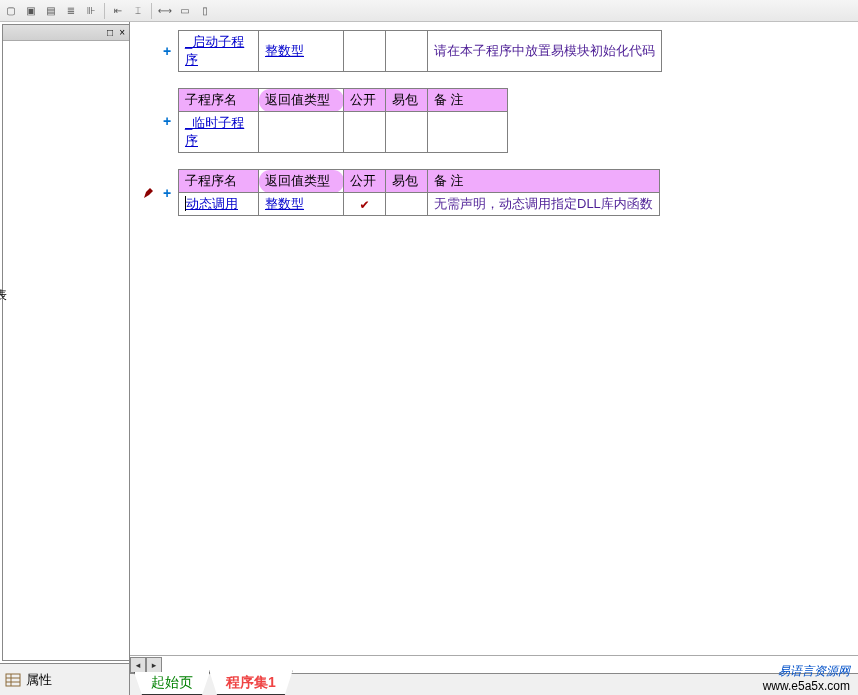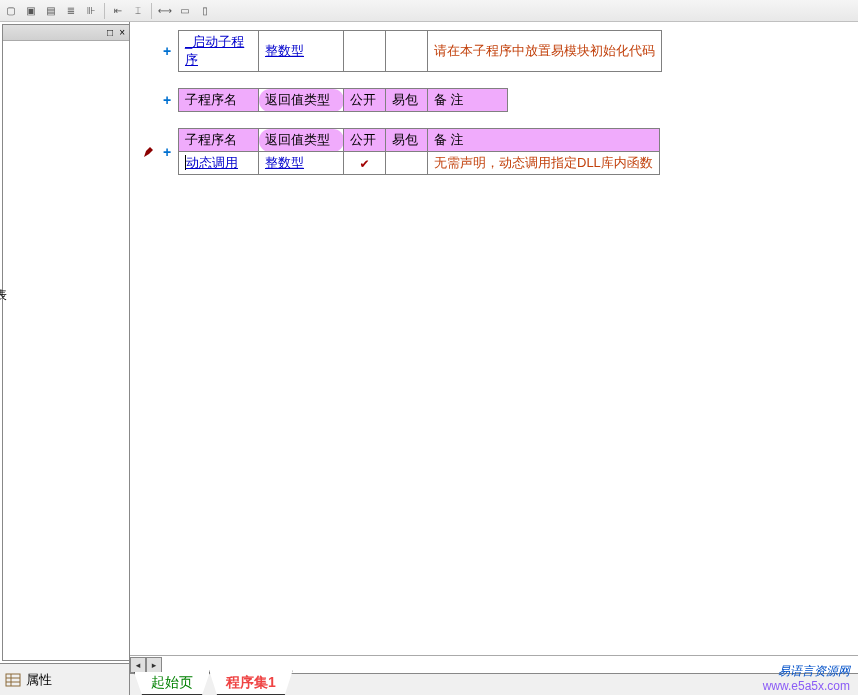--- a/index.html
+++ b/index.html
@@ -163,21 +163,21 @@
   .col-pub  { width: 42px; text-align: center; }
   .col-pkg  { width: 42px; text-align: center; }
   .col-note { min-width: 60px; }
   
   .link-blue {
     color: #0000cc;
     text-decoration: underline;
     cursor: pointer;
   }
   .comment-green {
-    color: #c2410c;
+    color: #4c1d95;
   }
   .func-link {
     color: #0000cc;
     text-decoration: underline;
   }
   .checkmark {
     color: #a00000;
     font-size: 12px;
   }
   .cursor-bar {
@@ -245,21 +245,21 @@
     text-align: right;
     font-size: 12px;
     line-height: 1.3;
   }
   .watermark .cn {
     color: #0050c8;
     font-style: italic;
     font-family: "KaiTi","STKaiti",serif;
   }
   .watermark .en {
-    color: #8b5cf6;
+    color: #000000;
     font-family: Arial, sans-serif;
   }
 </style>
 </head>
 <body>
 
 <div class="top-toolbar">
   <span class="toolbar-btn">▢</span>
   <span class="toolbar-btn">▣</span>
   <span class="toolbar-btn">▤</span>
@@ -321,20 +321,27 @@
         <span class="gutter-icon"></span>
         <span class="gutter-icon plus-icon">+</span>
         <table class="func-table">
           <tbody>
               <tr>
             <th class="col-name">子程序名</th>
             <th class="col-ret">返回值类型</th>
             <th class="col-pub">公开</th>
             <th class="col-pkg">易包</th>
             <th class="col-note" style="width:80px">备 注</th>
+          </tr>
+          <tr>
+            <td class="col-name"><span class="func-link">_临时子程序</span></td>
+            <td class="col-ret"></td>
+            <td class="col-pub"></td>
+            <td class="col-pkg"></td>
+            <td class="col-note"></td>
           </tr>
         </tbody>
           </table>
       </div>
 
       <div class="code-row" style="margin-top:16px">
         <span class="gutter-icon">
           <svg width="14" height="14" viewBox="0 0 14 14">
             <path d="M2 12 L4 6 L8 2 L11 5 L7 9 L2 12 Z" fill="#8b0000"></path>
           </svg>

